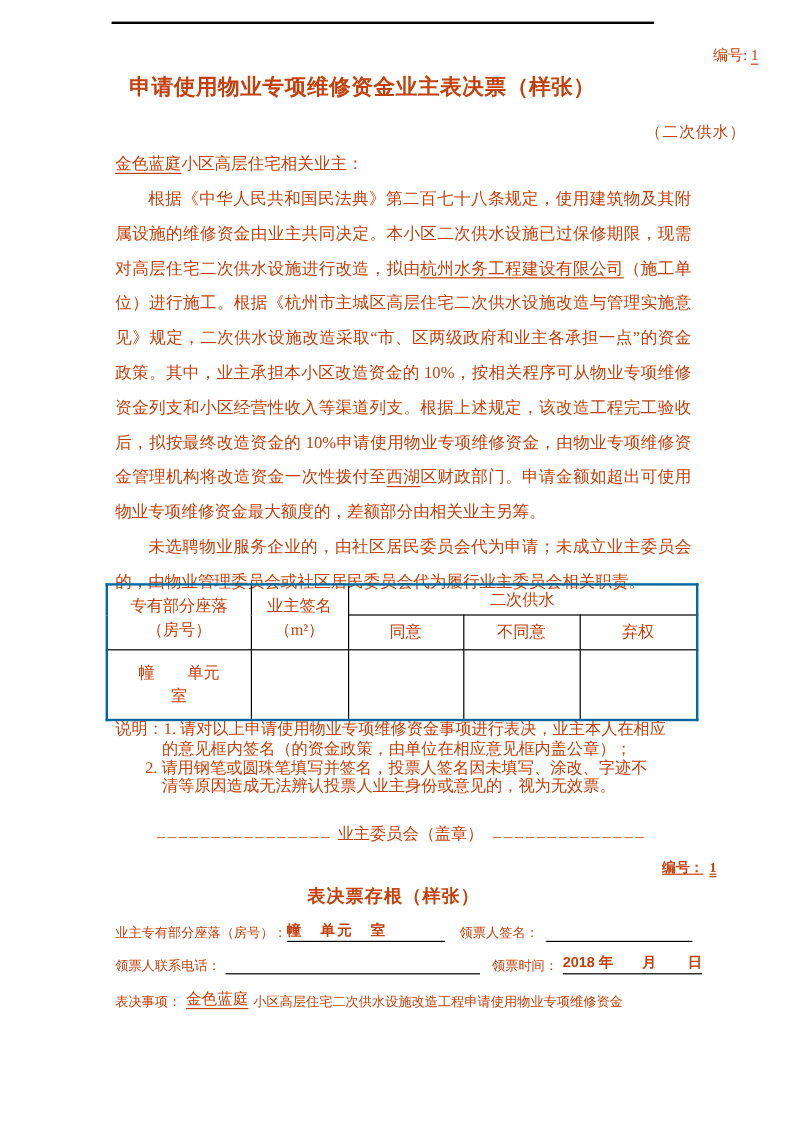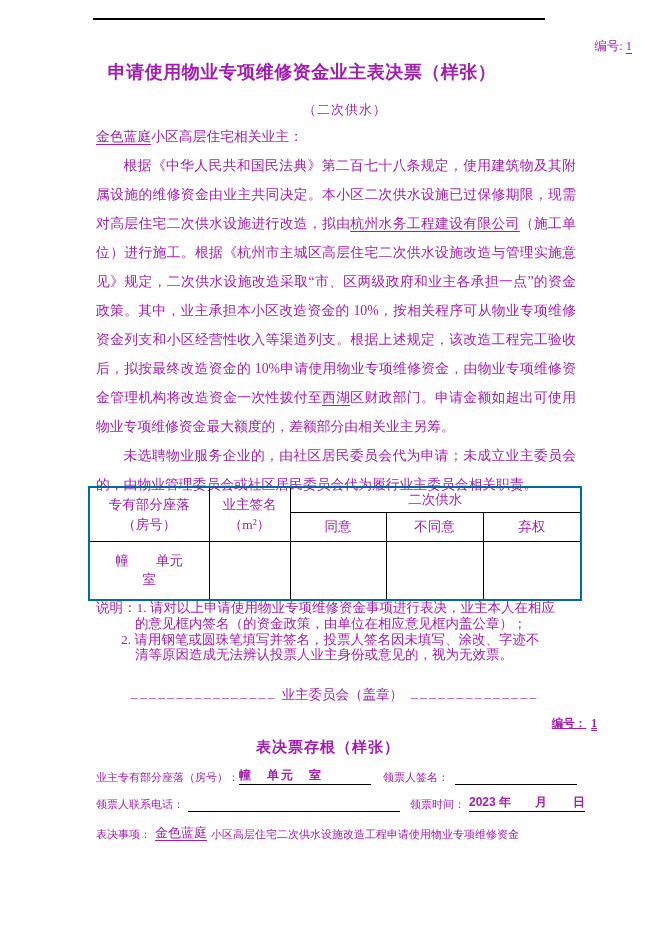--- a/index.html
+++ b/index.html
@@ -1,33 +1,33 @@
 <!DOCTYPE html>
 <html><head>
 <meta charset="utf-8">
 <style>
   html,body{margin:0;padding:0;background:#ffffff;}
   .page{
     position:relative;
     width:666px;height:939px;
     background:#ffffff;
     font-family:"Liberation Serif","DejaVu Serif",serif;
-    color:#a21caf;
+    color:#c2410c;
     overflow:hidden;
     border-radius:11px;
   }
   .top-rule{position:absolute;left:93px;top:18px;width:452px;height:2px;background:#000;}
   .page-no-1{position:absolute;top:38px;right:31px;font-size:12.5px;}
   .page-no-1 .num{text-decoration:underline;text-underline-offset:3px;padding:0 3px;}
   .main-title{
     position:absolute;top:60px;left:0;width:604px;text-align:center;
     font-family:"Liberation Sans","DejaVu Sans",sans-serif;
     font-weight:bold;font-size:18px;letter-spacing:0.5px;
   }
-  .main-subtitle{position:absolute;top:101px;left:0;width:622px;text-align:center;font-size:13px;letter-spacing:1px;padding-left:34px;}
+  .main-subtitle{position:absolute;top:101px;left:0;width:622px;text-align:right;font-size:13px;letter-spacing:1px;}
   .content{position:absolute;left:96px;top:122px;width:480px;font-size:13.8px;line-height:29px;text-align:justify;}
   .content p{margin:0;text-indent:2em;}
   .content .salutation{text-indent:0;}
   .u{text-decoration:underline;text-underline-offset:3px;}
   .vote-table{
     position:absolute;left:88px;top:486px;border-collapse:collapse;
     table-layout:fixed;width:492px;font-size:13.5px;text-align:center;
     border:2px solid #0369a1;
   }
   .vote-table th,.vote-table td{border:1px solid #000;font-weight:normal;padding:0;line-height:1.45;}
@@ -155,21 +155,21 @@
     <span class="fill fill-loc">幢　单元　室</span>
     <span class="gap12">领票人签名：</span>
     <span class="blank blank-sign"></span>
   </div>
 
   <div class="stub-row stub-row2">
     <span>领票人联系电话：</span>
     <span class="blank blank-phone"></span>
     <span class="gap10">领票时间：</span>
     <span class="date-fill">
-      <span class="seg">2023 年</span><span class="sp1"></span><span class="seg">月</span><span class="sp2"></span><span class="seg">日</span>
+      <span class="seg">2018 年</span><span class="sp1"></span><span class="seg">月</span><span class="sp2"></span><span class="seg">日</span>
     </span>
   </div>
 
   <div class="stub-row stub-row3">
     <span>表决事项：</span>
     <span class="matter-community">金色蓝庭</span>
     <span>小区高层住宅二次供水设施改造工程申请使用物业专项维修资金</span>
   </div>
 
 </div>

